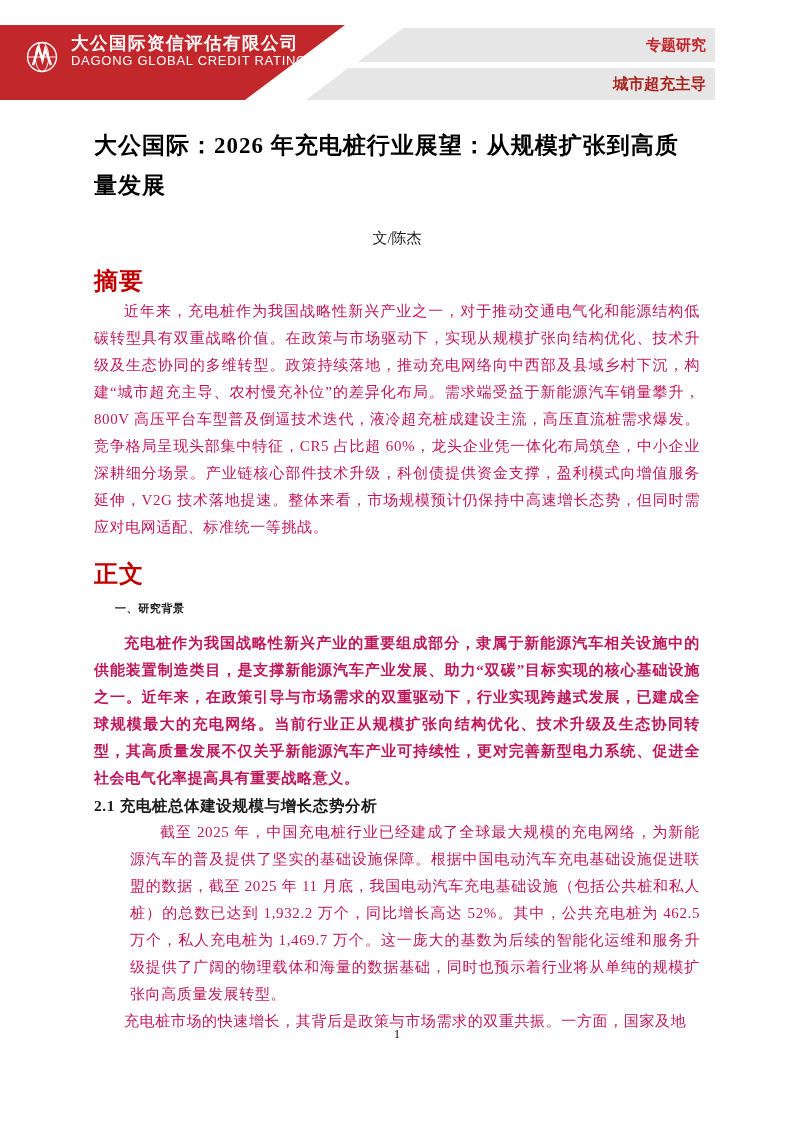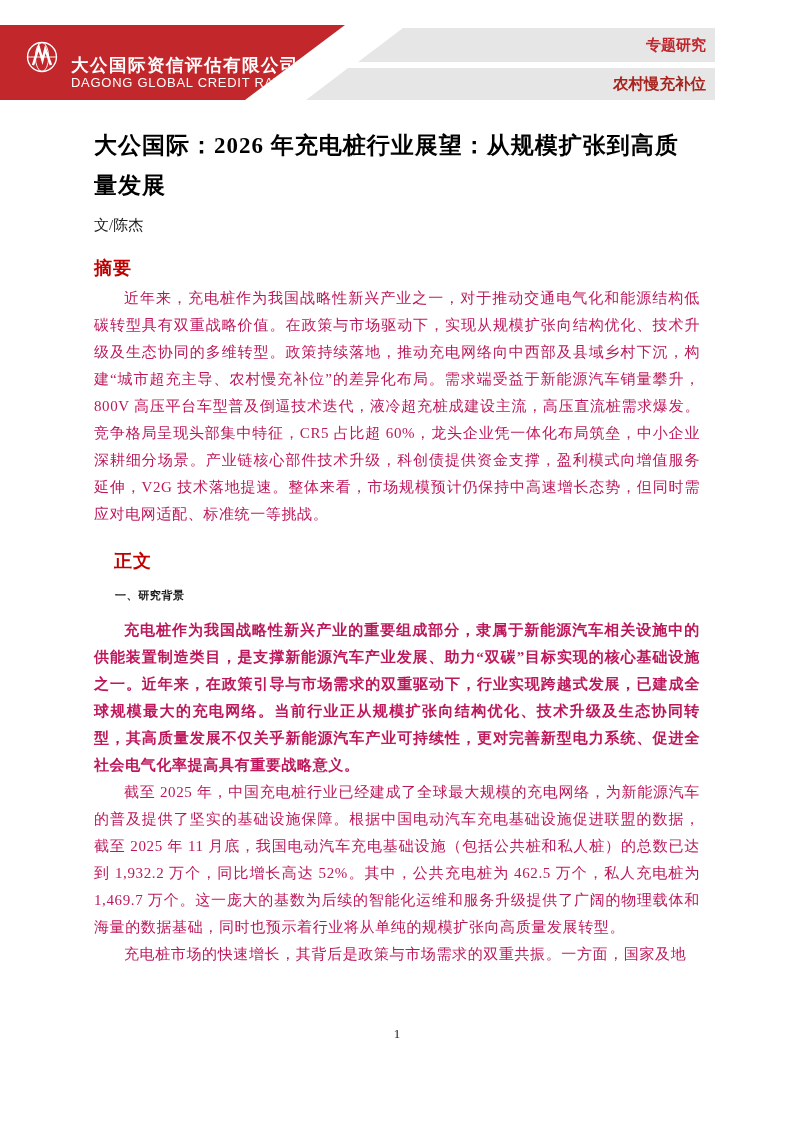--- a/index.html
+++ b/index.html
@@ -9,21 +9,21 @@
     overflow:hidden;
   }
   
   .red-banner{
     position:absolute;left:0;top:25px;width:360px;height:75px;
     background:#c2272c;
     -webkit-clip-path:polygon(0 0,345px 0,245px 100%,0 100%);
     clip-path:polygon(0 0,345px 0,245px 100%,0 100%);
   }
   .logo-icon{position:absolute;left:25px;top:15px;width:34px;height:34px;}
-  .brand-text{position:absolute;left:71px;top:28px;color:#fff;
+  .brand-text{position:absolute;left:71px;top:6px;color:#fff;
     font-family:"Liberation Sans","DejaVu Sans",sans-serif;}
   .brand-cn{font-size:17.5px;font-weight:bold;letter-spacing:1.5px;line-height:24px;white-space:nowrap;}
   .brand-en{font-size:13px;font-weight:normal;letter-spacing:0.72px;line-height:11px;white-space:nowrap;text-align:center;}
   .tag-bar{
     position:absolute;left:0;width:715px;background:#e6e6e6;
     font-family:"Liberation Sans","DejaVu Sans",sans-serif;
     font-weight:bold;text-align:right;box-sizing:border-box;padding-right:9px;
   }
   .tag-bar-1{
     top:28px;height:34px;line-height:34px;font-size:15px;color:#c0262c;
@@ -34,24 +34,24 @@
     top:68px;height:32px;line-height:32px;font-size:15.5px;color:#a8241f;
     -webkit-clip-path:polygon(348px 0,715px 0,715px 32px,306px 32px);
     clip-path:polygon(348px 0,715px 0,715px 32px,306px 32px);
   }
   
   .content{position:absolute;left:94px;top:0;width:606px;}
   .article-title{
     margin:126px 0 0 0;font-size:23px;line-height:40px;font-weight:bold;
     color:#000000;letter-spacing:1px;
   }
-  .byline{margin-top:10px;text-align:left;font-size:15px;color:#1a1a1a;}
-  .red-heading{margin:0;font-size:18px;line-height:22px;font-weight:bold;color:#c00000;letter-spacing:1px;}
+  .byline{margin-top:23px;text-align:center;font-size:15px;color:#1a1a1a;}
+  .red-heading{margin:0;font-size:24px;line-height:22px;font-weight:bold;color:#c00000;letter-spacing:1px;}
   .abstract-heading{margin-top:22px;}
-  .body-heading{margin-top:22px;margin-left:20px;}
+  .body-heading{margin-top:22px;}
   .para{
     margin:6px 0 0 0;font-size:15px;line-height:27px;letter-spacing:0.62px;
     text-align:justify;text-indent:2em;color:#be185d;
   }
   .sec-heading{
     margin:2px 0 0 0;font-size:11px;line-height:27px;font-weight:bold;
     color:#1a1a1a;padding-left:21px;letter-spacing:0.6px;
   }
   .sub-heading{
     margin:0;font-size:15.5px;line-height:27px;font-weight:bold;
@@ -77,38 +77,39 @@
       </svg>
       <div class="brand-text">
         <div class="brand-cn">大公国际资信评估有限公司</div>
         <div class="brand-en">DAGONG GLOBAL CREDIT RATING CO.,LTD</div>
       </div>
     </div>
     <div class="tag-bar tag-bar-1">
       <span>专题研究</span>
     </div>
     <div class="tag-bar tag-bar-2">
-      <span>农村慢充补位</span>
+      <span>城市超充主导</span>
     </div>
   </header>
 
   <main class="content">
     <h1 class="article-title">大公国际：2026 年充电桩行业展望：从规模扩张到高质量发展</h1>
     <div class="byline">文/陈杰</div>
 
     <h2 class="red-heading abstract-heading">摘要</h2>
     <p class="para">近年来，充电桩作为我国战略性新兴产业之一，对于推动交通电气化和能源结构低碳转型具有双重战略价值。在政策与市场驱动下，实现从规模扩张向结构优化、技术升级及生态协同的多维转型。政策持续落地，推动充电网络向中西部及县域乡村下沉，构建“城市超充主导、农村慢充补位”的差异化布局。需求端受益于新能源汽车销量攀升，800V 高压平台车型普及倒逼技术迭代，液冷超充桩成建设主流，高压直流桩需求爆发。竞争格局呈现头部集中特征，CR5 占比超 60%，龙头企业凭一体化布局筑垒，中小企业深耕细分场景。产业链核心部件技术升级，科创债提供资金支撑，盈利模式向增值服务延伸，V2G 技术落地提速。整体来看，市场规模预计仍保持中高速增长态势，但同时需应对电网适配、标准统一等挑战。</p>
 
     <h2 class="red-heading body-heading">正文</h2>
 
     <div class="spacer-s"></div>
     <h3 class="sec-heading">一、研究背景</h3>
     <p class="para" style="margin-top:8px;font-weight:bold;">充电桩作为我国战略性新兴产业的重要组成部分，隶属于新能源汽车相关设施中的供能装置制造类目，是支撑新能源汽车产业发展、助力“双碳”目标实现的核心基础设施之一。近年来，在政策引导与市场需求的双重驱动下，行业实现跨越式发展，已建成全球规模最大的充电网络。当前行业正从规模扩张向结构优化、技术升级及生态协同转型，其高质量发展不仅关乎新能源汽车产业可持续性，更对完善新型电力系统、促进全社会电气化率提高具有重要战略意义。</p>
 
-    <p class="para" style="margin-top:0;">截至 2025 年，中国充电桩行业已经建成了全球最大规模的充电网络，为新能源汽车的普及提供了坚实的基础设施保障。根据中国电动汽车充电基础设施促进联盟的数据，截至 2025 年 11 月底，我国电动汽车充电基础设施（包括公共桩和私人桩）的总数已达到 1,932.2 万个，同比增长高达 52%。其中，公共充电桩为 462.5 万个，私人充电桩为 1,469.7 万个。这一庞大的基数为后续的智能化运维和服务升级提供了广阔的物理载体和海量的数据基础，同时也预示着行业将从单纯的规模扩张向高质量发展转型。</p>
+    <h3 class="sub-heading">2.1 充电桩总体建设规模与增长态势分析</h3>
+    <p class="para" style="margin-top:0;margin-left:36px;">截至 2025 年，中国充电桩行业已经建成了全球最大规模的充电网络，为新能源汽车的普及提供了坚实的基础设施保障。根据中国电动汽车充电基础设施促进联盟的数据，截至 2025 年 11 月底，我国电动汽车充电基础设施（包括公共桩和私人桩）的总数已达到 1,932.2 万个，同比增长高达 52%。其中，公共充电桩为 462.5 万个，私人充电桩为 1,469.7 万个。这一庞大的基数为后续的智能化运维和服务升级提供了广阔的物理载体和海量的数据基础，同时也预示着行业将从单纯的规模扩张向高质量发展转型。</p>
     <p class="para" style="margin-top:0;">充电桩市场的快速增长，其背后是政策与市场需求的双重共振。一方面，国家及地</p>
   </main>
 
   <footer class="page-footer">
     <span class="page-number">1</span>
   </footer>
 
 </div>
 
 </body></html>

